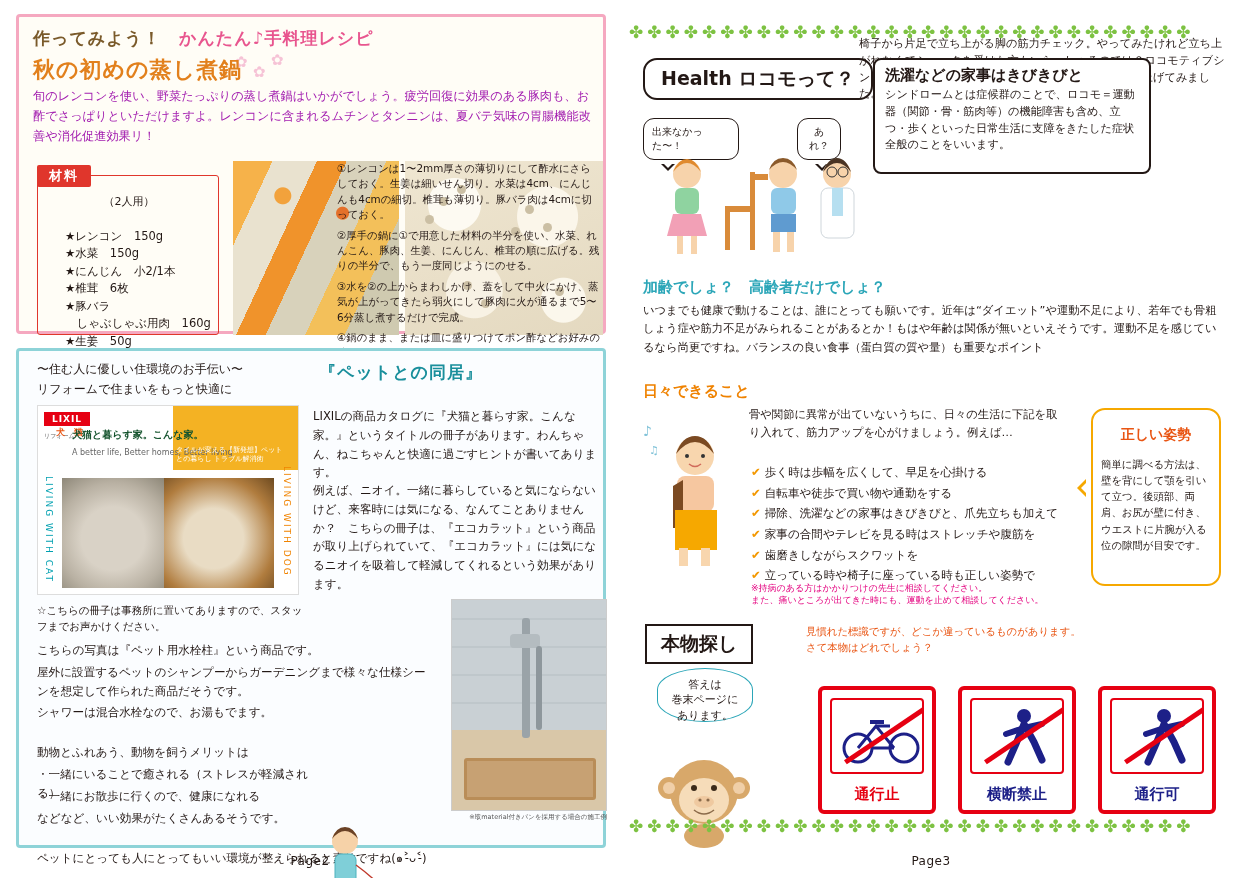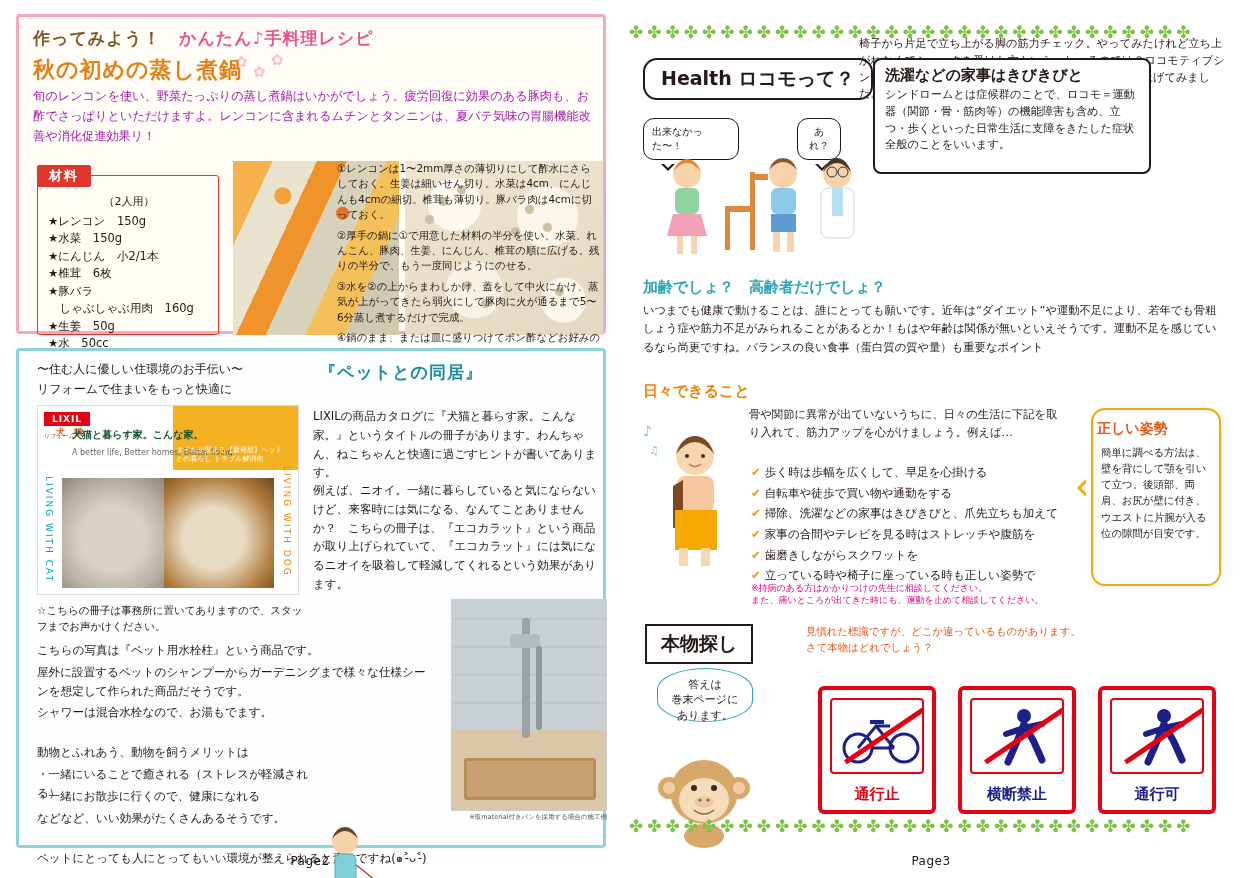--- a/index.html
+++ b/index.html
@@ -45,21 +45,21 @@
     background:#e0362c; color:#fff; font-size:13px; font-weight:bold;
     padding:2px 12px; border-radius:2px; letter-spacing:2px;
   }
   .ing-box {
     position:absolute; left:18px; top:158px; width:182px; height:160px;
     border:1.5px solid #e0362c; border-radius:3px;
     padding:18px 8px 6px 10px;
     font-size:11.5px; line-height:1.52;
   }
   .ing-serv { text-align:center; font-size:11px; margin-bottom:2px; }
-  .ing-list { list-style:none; margin:0; padding:0; }
+  .ing-list { list-style:none; margin:17px; padding:0; }
   .ing-list li { white-space:pre; }
 
   .photo {
     position:absolute; overflow:hidden; background:#ddd;
   }
   .photo-veg {
     left:214px; top:144px; width:166px; height:174px;
     background:
       radial-gradient(circle at 30% 20%, #f2a23c 0 8px, transparent 9px),
       radial-gradient(circle at 66% 30%, #e4702a 0 6px, transparent 7px),
@@ -229,21 +229,21 @@
   }
   .checklist .ck { color:#f39800; margin-right:4px; }
   .warn {
     position:absolute; font-size:9px; line-height:1.45; color:#e4007f;
   }
   .posture-box {
     position:absolute; left:470px; top:408px; width:130px; height:178px;
     border:2px solid #f6a800; border-radius:14px; background:#fff;
   }
   .posture-box h4 {
-    margin:4px; padding:6px 0 2px; 
+    margin:10px; padding:6px 0 2px; text-align:center;
     font-size:14px; font-weight:bold; color:#e95513;
   }
   .posture-box p {
     margin:0; padding:0 8px; font-size:10.4px; line-height:1.55;
   }
   .posture-box:after {
     content:""; position:absolute; left:-12px; top:70px;
     border:8px solid transparent; border-right-color:#fff; border-left:0;
   }
   .posture-box:before {

